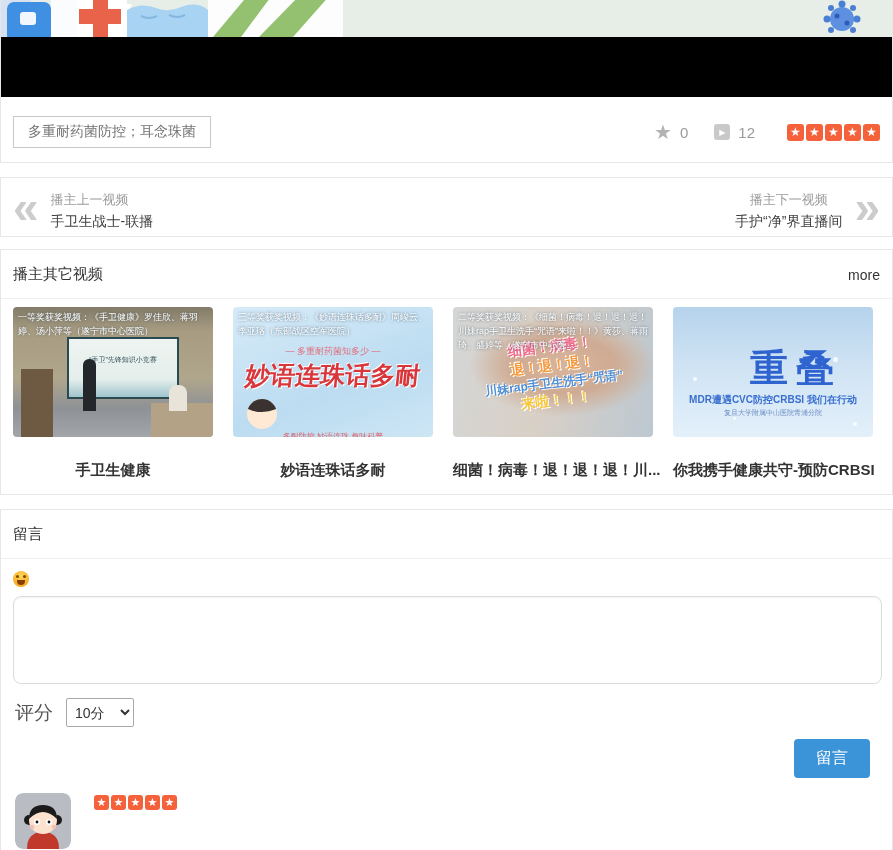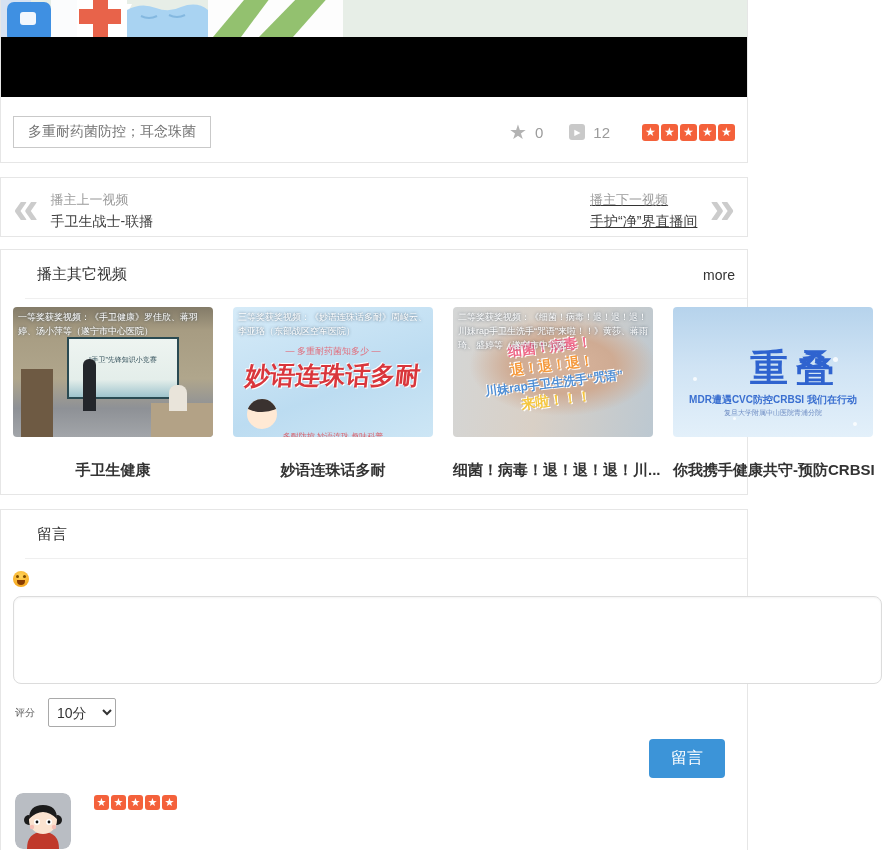--- a/index.html
+++ b/index.html
@@ -1,18 +1,18 @@
 <!DOCTYPE html>
 <html><head>
 <meta charset="utf-8">
 <style>
   * { box-sizing: border-box; margin: 0; padding: 0; }
   html,body { width: 893px; height: 850px; overflow: hidden; background: #fff;
     font-family: "Liberation Sans", sans-serif; color: #333; }
-  .section { width: 748px; background: #fff; border: 1px solid #e6e6e6; }
+  .section { width: 893px; background: #fff; border: 1px solid #e6e6e6; }
 
   
   #sec-player { border-top: none; margin-bottom: 14px; }
   .video-stage { height: 97px; background: #000; position: relative; overflow: hidden; }
   .video-art { position: absolute; top: 0; left: 0; width: 893px; height: 37px; display: block; }
   .meta-row { display: flex; align-items: center; justify-content: space-between; padding: 19px 12px 14px; }
   .tag-box { border: 1px solid #c9c9c9; padding: 6px 14px; font-size: 14px; color: #737373; }
   .meta-right { display: flex; align-items: center; }
   .fav-star { font-size: 20px; color: #b3b3b3; line-height: 1; }
   .meta-count { font-size: 15px; color: #9b9b9b; margin: 0 0 0 8px; }
@@ -23,26 +23,26 @@
     display: inline-flex; align-items: center; justify-content: center; font-size: 12px; margin-left: 2px; }
   .badge.small { width: 15px; height: 15px; font-size: 11px; }
 
   
   #sec-nav { height: 60px; display: flex; align-items: center; justify-content: space-between;
     padding: 0 12px; margin-bottom: 12px; }
   .nav-group { display: flex; align-items: center; gap: 12px; cursor: pointer; }
   .chev { font-size: 46px; color: #ccc; line-height: 0.8; font-weight: bold; }
   .nav-label { font-size: 13px; color: #9b9b9b; margin-bottom: 4px; margin-top: 8px; }
   .nav-title { font-size: 14px; color: #3f3f3f; }
-  .nav-right { text-align: left; text-decoration: underline; }
+  .nav-right { text-align: center; }
 
   
   #sec-videos { margin-bottom: 14px; padding-bottom: 14px; }
   .panel-header { display: flex; align-items: center; justify-content: space-between;
-    padding: 15px 12px 14px; border-bottom: 1px solid #efefef; margin-left: 24px; }
+    padding: 15px 12px 14px; border-bottom: 1px solid #efefef; }
   .panel-title { font-size: 15px; color: #333; }
   .more-link { font-size: 14px; color: #333; cursor: pointer; text-align: right; }
   .thumbs { display: flex; gap: 20px; padding: 8px 12px 0; }
   .thumb-item { width: 200px; flex: 0 0 200px; cursor: pointer; }
   .thumb { height: 130px; border-radius: 4px; position: relative; overflow: hidden; }
   .cap { position: absolute; top: 4px; left: 5px; right: 5px; font-size: 9px; line-height: 1.55;
     color: #fff; text-shadow: 0 0 3px rgba(40,60,80,.8); z-index: 5; }
   .thumb-title { margin-top: 24px; text-align: center; font-size: 15px; font-weight: 700;
     color: #333; white-space: nowrap; }
   
@@ -96,21 +96,21 @@
   .emoji { width: 16px; height: 16px; border-radius: 50%; cursor: pointer;
     background: radial-gradient(circle at 50% 32%, #ffd45a 0%, #f7ab23 75%); position: relative; display: inline-block; }
   .emoji::before { content: ""; position: absolute; left: 3px; top: 4px; width: 3px; height: 3px;
     background: #7a4a00; border-radius: 50%; box-shadow: 7px 0 0 #7a4a00; }
   .emoji::after { content: ""; position: absolute; left: 4px; top: 9px; width: 8px; height: 5px;
     background: #8a3d00; border-radius: 0 0 8px 8px; }
   .comment-textarea { display: block; width: 869px; height: 88px; margin-top: 5px;
     border: 1px solid #dcdcdc; border-radius: 8px; resize: none; outline: none;
     box-shadow: inset 0 1px 2px rgba(0,0,0,.05); font-family: "Liberation Sans", sans-serif; font-size: 14px; padding: 8px; }
   .score-row { display: flex; align-items: center; gap: 13px; margin: 14px 0 0 2px; }
-  .score-label { font-size: 10px; color: #555; }
+  .score-label { font-size: 19px; color: #555; }
   .score-select { height: 29px; min-width: 68px; font-size: 14px; color: #333;
     border: 1px solid #a9a9a9; border-radius: 2px; background: #fff; padding: 0 4px;
     font-family: "Liberation Sans", sans-serif; }
   .submit-row { display: flex; justify-content: flex-end; margin: 12px 10px 0 0; }
   .submit-btn { background: #3c94d8; color: #fff; border: none; border-radius: 4px;
     font-size: 16px; padding: 9px 22px; cursor: pointer; font-family: "Liberation Sans", sans-serif; }
   .entry { display: flex; gap: 21px; margin: 15px 0 0 2px; }
   .avatar { width: 56px; height: 56px; border-radius: 8px; overflow: hidden; flex: 0 0 56px; }
   .entry-main { padding-top: 2px; }
   .entry-text { font-size: 15px; color: #333; margin-top: 7px; }

